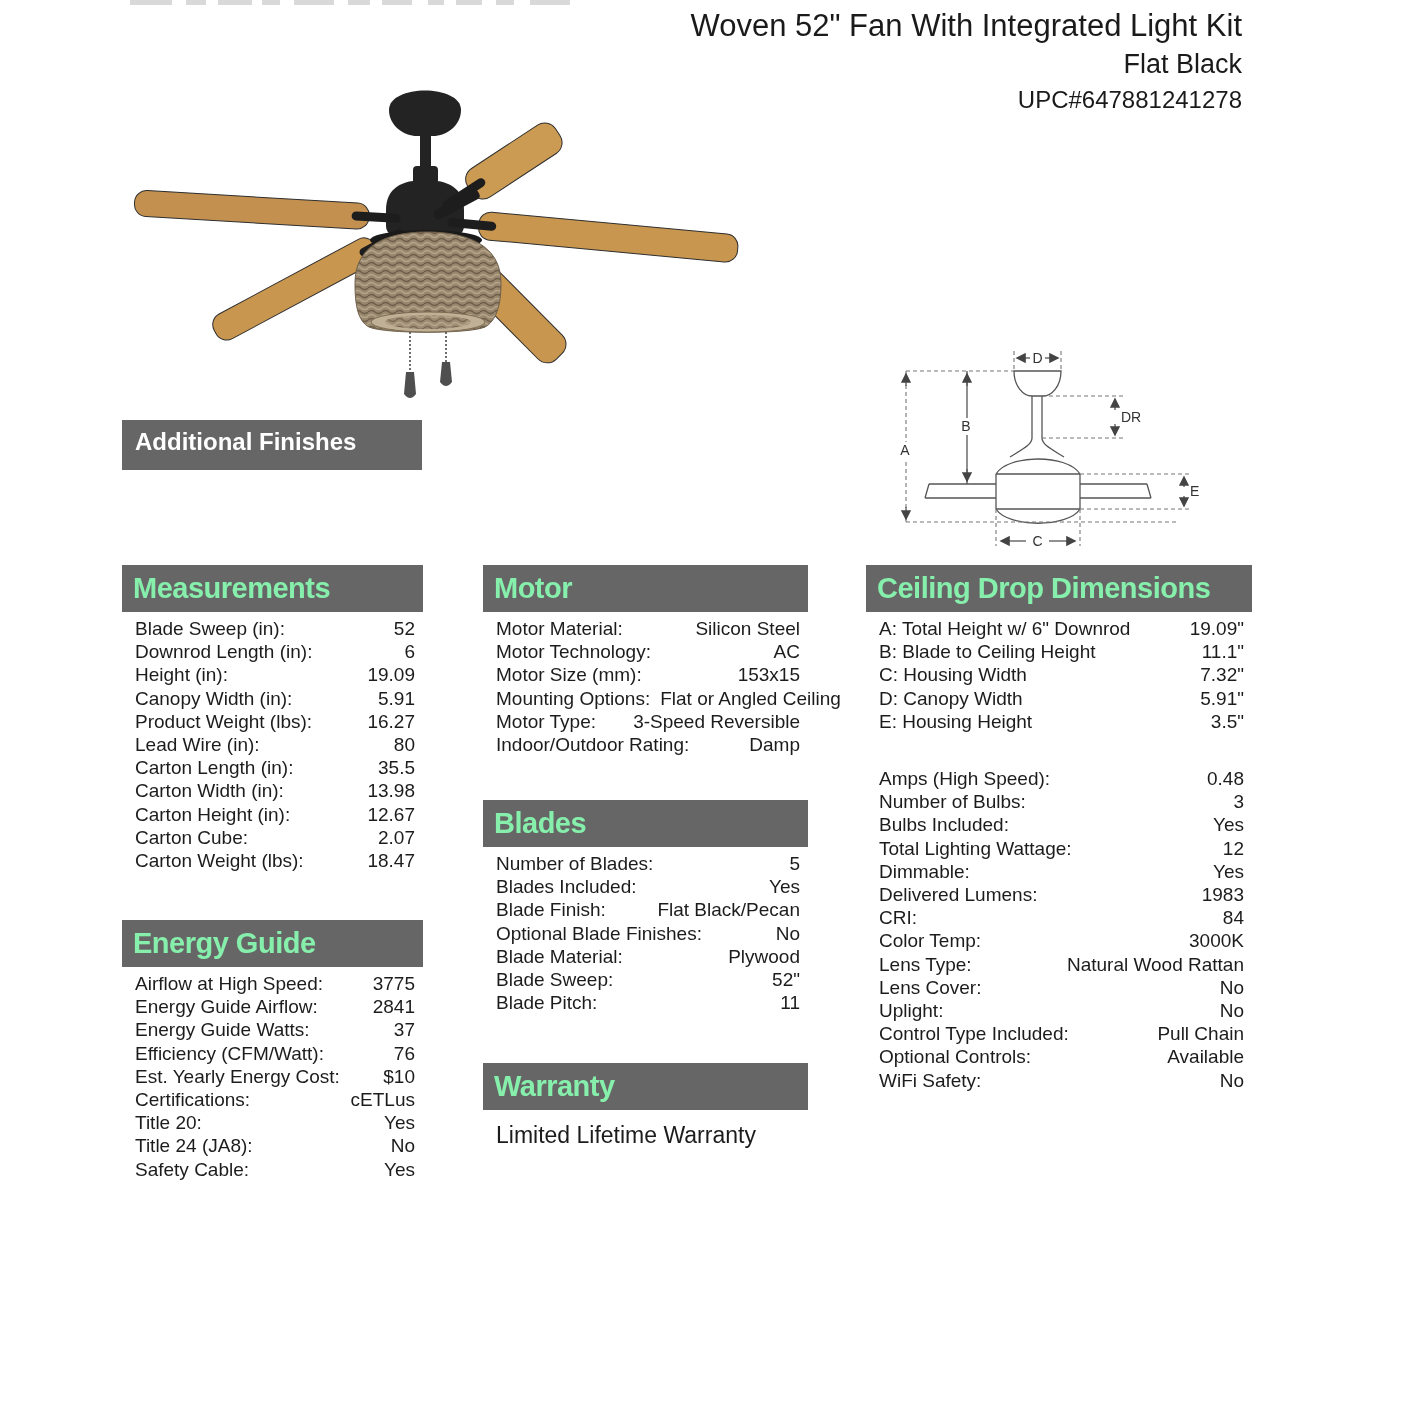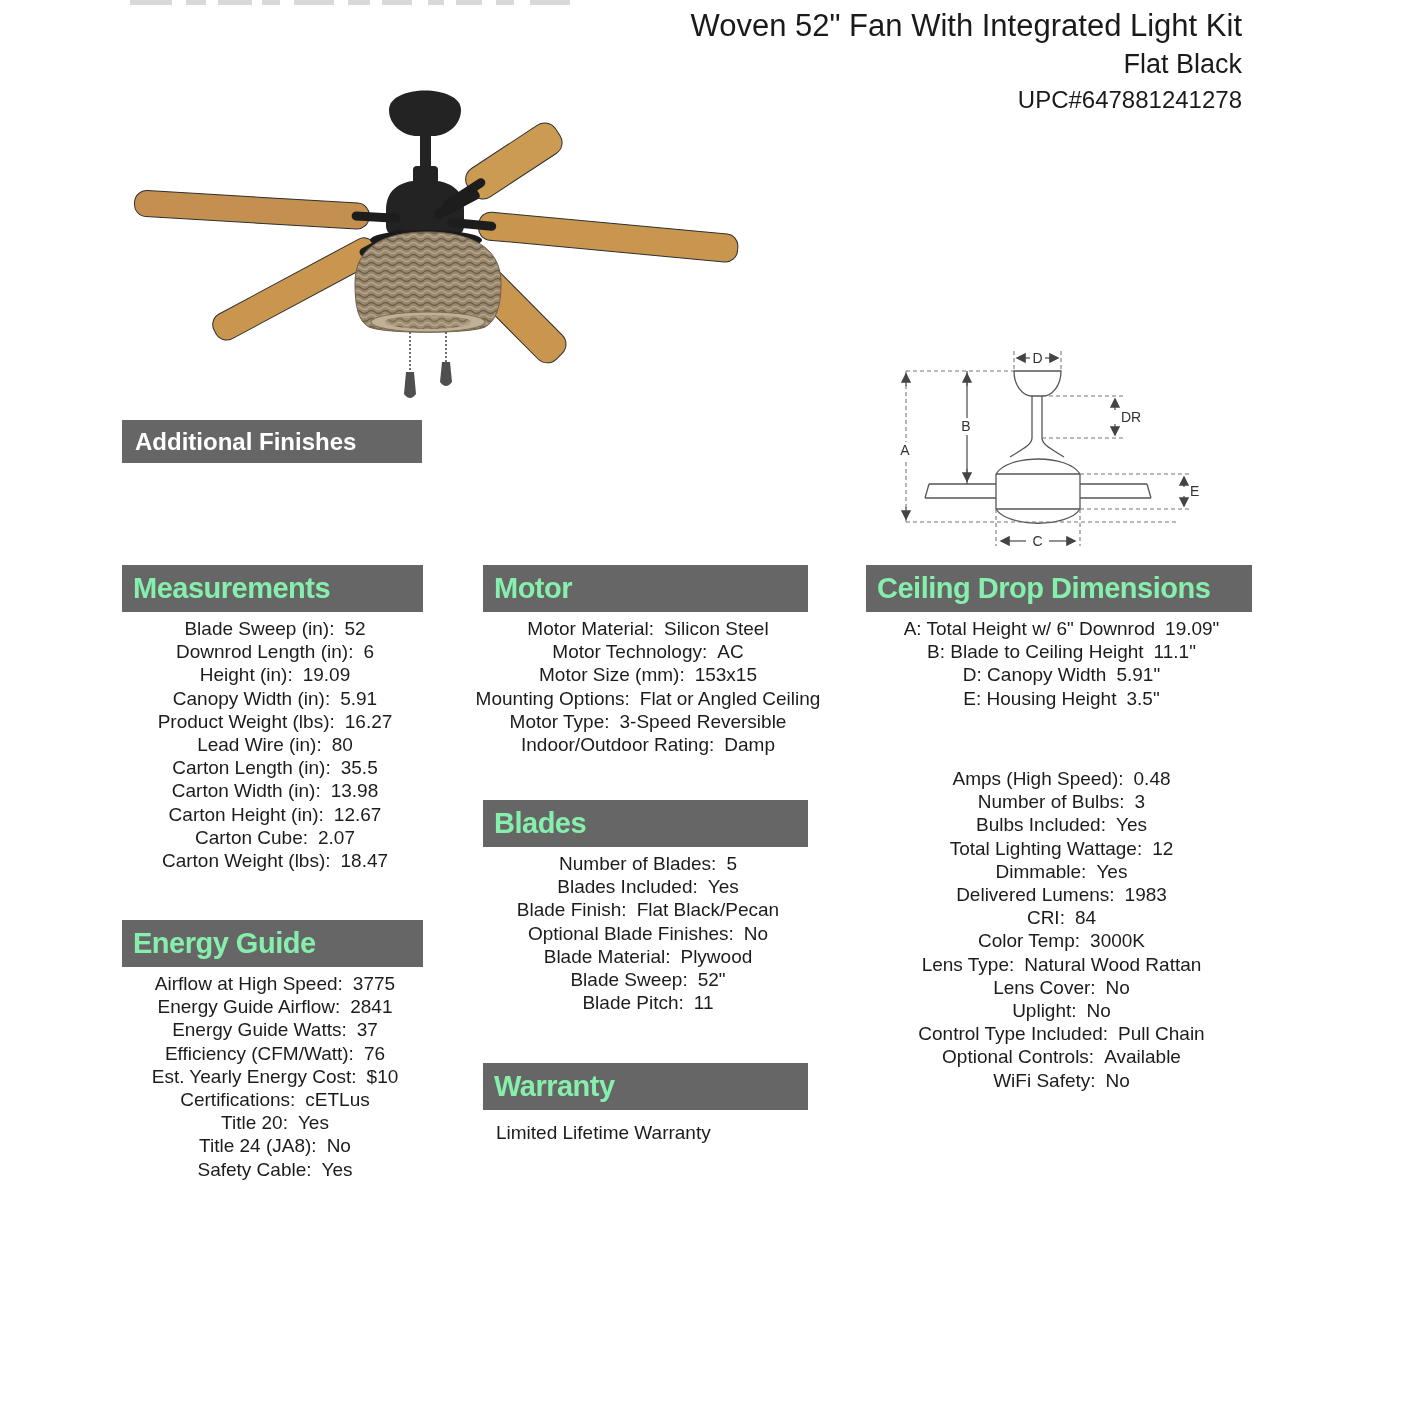--- a/index.html
+++ b/index.html
@@ -10,28 +10,28 @@
   .logo-frag{position:absolute;top:0;height:5px;background:#d9d9d9;}
 
   
   .title-block{position:absolute;top:8px;right:159px;text-align:right;color:#1a1a1a;}
   .title-main{font-size:31px;line-height:36px;}
   .title-finish{font-size:27px;line-height:32px;margin-top:4px;}
   .title-upc{font-size:24px;line-height:28px;margin-top:6px;}
 
   
   .sec-header{background:#666666;color:#86efac;font-weight:bold;font-size:29px;height:47px;line-height:47px;padding-left:11px;letter-spacing:-0.5px;white-space:nowrap;overflow:hidden;}
-  .af-bar{position:absolute;left:122px;top:420px;width:300px;height:43px;background:#666666;color:#fff;font-weight:bold;font-size:24px;line-height:43px;padding-left:13px;box-sizing:border-box;}
+  .af-bar{position:absolute;left:122px;top:420px;width:300px;height:50px;background:#666666;color:#fff;font-weight:bold;font-size:24px;line-height:43px;padding-left:13px;box-sizing:border-box;}
 
   .col-section{position:absolute;}
   .spec-rows{padding-top:5px;}
-  .spec-row{display:flex;justify-content:center;align-items:baseline;font-size:19px;line-height:23.2px;padding:0 8px 0 13px;}
+  .spec-row{display:flex;justify-content:space-between;align-items:baseline;font-size:19px;line-height:23.2px;padding:0 8px 0 13px;}
   .spec-row .lab{white-space:nowrap;}
   .spec-row .val{white-space:nowrap;text-align:right;margin-left:10px;}
-  .warranty-text{font-size:19px;padding:12px 0 0 13px;}
+  .warranty-text{font-size:23px;padding:12px 0 0 13px;}
 
   svg{display:block;}
   .ln{stroke:#555;fill:none;stroke-width:1.3px;}
   .dsh{stroke:#777;fill:none;stroke-width:1.1px;stroke-dasharray:4 3;}
   .dlbl{font-family:"Liberation Sans",sans-serif;font-size:14px;fill:#333;}
 </style>
 </head>
 <body>
 
 <div>
@@ -369,20 +369,24 @@
   <div class="spec-rows">
       <div class="spec-row">
         <span class="lab">A: Total Height w/ 6" Downrod</span>
         <span class="val">19.09"</span>
       </div>
       <div class="spec-row">
         <span class="lab">B: Blade to Ceiling Height</span>
         <span class="val">11.1"</span>
       </div>
       <div class="spec-row">
+        <span class="lab">C: Housing Width</span>
+        <span class="val">7.32"</span>
+      </div>
+      <div class="spec-row">
         <span class="lab">D: Canopy Width</span>
         <span class="val">5.91"</span>
       </div>
       <div class="spec-row">
         <span class="lab">E: Housing Height</span>
         <span class="val">3.5"</span>
       </div>
     </div>
 </div>
 

